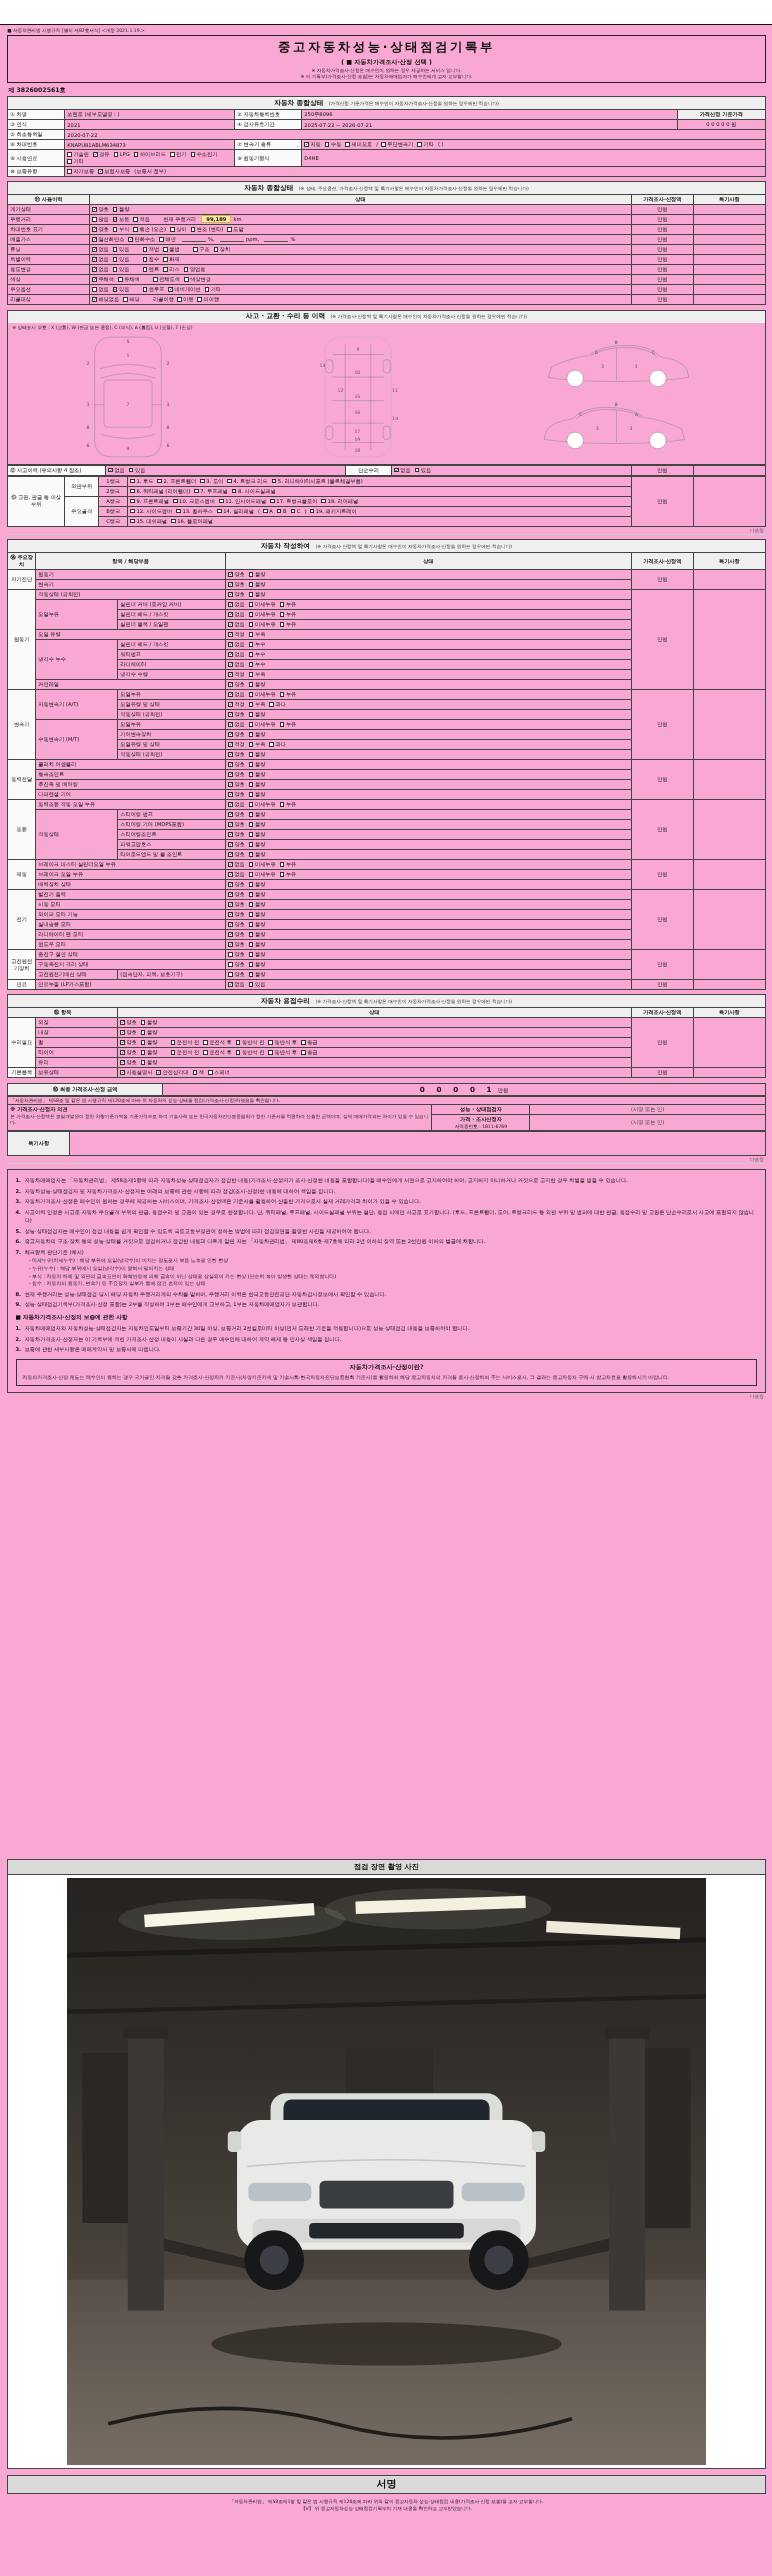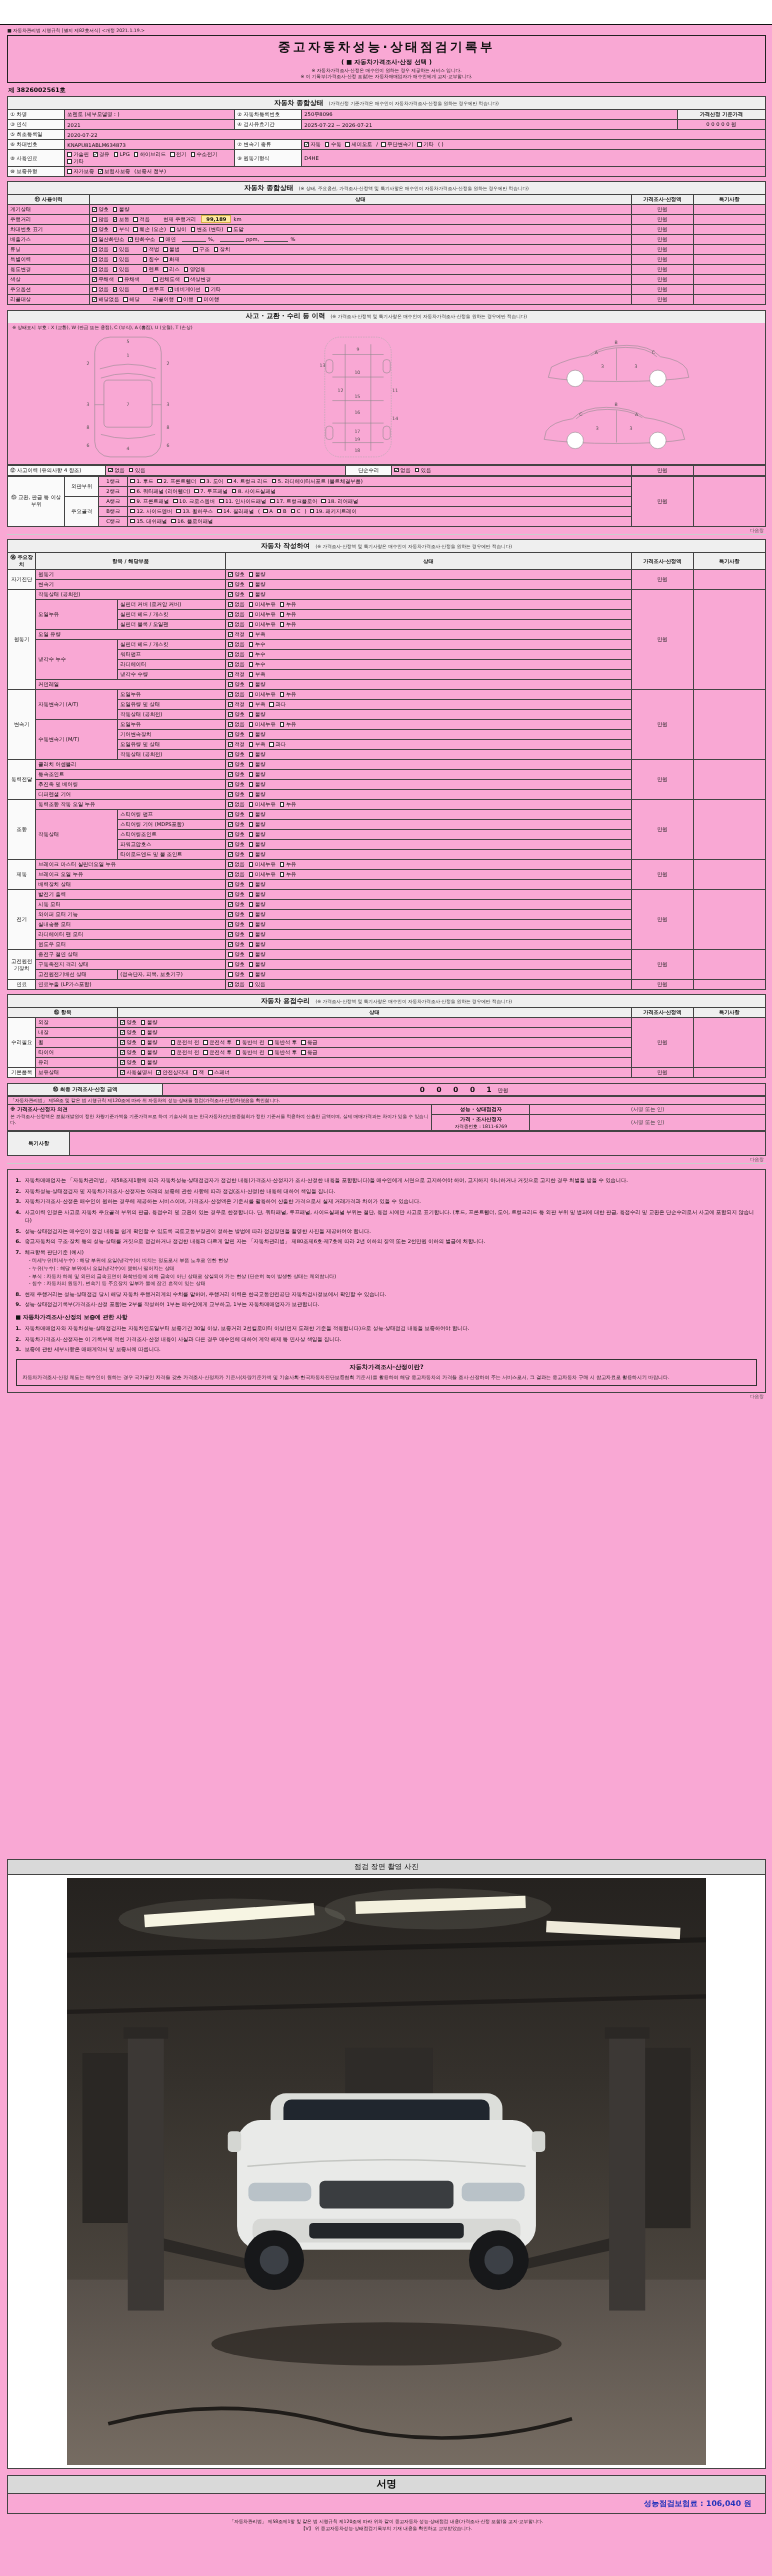--- a/index.html
+++ b/index.html
@@ -59,21 +59,21 @@
   .notice-inner{padding:4.1px 7.2px 5.2px;}
   .nitem{font-size:5.2px;line-height:1.62;margin-top:2.1px;display:flex;}
   .nnum{width:9.3px;flex:0 0 9.3px;font-weight:bold;}
   .ntext{flex:1;}
   .nsub{font-size:4.9px;line-height:1.5;margin:0.5px 0 0.5px 13.4px;color:#222;}
   .warr-title{font-size:5.7px;font-weight:bold;margin:5.2px 0 1px;}
   .define-box{border:0.8px solid #333;margin:5.2px 1px 1px;padding:3.1px 5.2px;}
   .define-title{text-align:center;font-weight:bold;font-size:6.2px;margin-bottom:2.1px;}
   .define-text{font-size:4.9px;line-height:1.55;color:#222;}
   .page3{position:absolute;left:7.2px;right:7.2px;top:1834px;}
-  .photobar{background:var(--darkbar);border:0.5px solid #444;text-align:center;font-size:7.2px;font-weight:normal;padding:2.1px 0;}
+  .photobar{background:var(--darkbar);border:0.5px solid #444;text-align:center;font-size:7.2px;font-weight:bold;padding:2.1px 0;}
   .photo-frame{border:0.5px solid #444;border-top:none;display:flex;justify-content:center;padding:3.1px;background:#fff;}
   .signbar{background:var(--darkbar);border:0.5px solid #444;text-align:center;font-size:10px;font-weight:bold;padding:1.5px 0;margin-top:5.2px;}
   .sign-body{border:0.5px solid #444;border-top:none;padding:4.1px 13.4px;text-align:right;}
   .ins{font-size:7.7px;font-weight:bold;color:var(--accent);}
   .footer{margin-top:4.1px;text-align:center;font-size:4.6px;color:#222;line-height:1.6;}
   svg{display:block;}
   .svg-num{font-size:9px;fill:#555;}
 </style>
 </head>
 <body>
@@ -774,24 +774,20 @@
         <rect x="902" y="492" width="26" height="40" rx="8" fill="#d4d6d2"></rect>
         <circle cx="402" cy="742" r="58" fill="#17181a"></circle>
         <circle cx="402" cy="742" r="28" fill="#3c4046"></circle>
         <circle cx="838" cy="742" r="58" fill="#17181a"></circle>
         <circle cx="838" cy="742" r="28" fill="#3c4046"></circle>
 
         <path d="M80 1060 Q300 1000 520 1060 T 980 1050" stroke="#1f1c19" stroke-width="7" fill="none"></path>
       </svg>
     </div>
     <div class="signbar">서명</div>
-    <div class="sign-body">
-      <span class="ins">성능점검보험료 :</span>
-      <span class="ins">106,040 원</span>
-    </div>
     <div class="footer">
       <div>「자동차관리법」 제58조제1항 및 같은 법 시행규칙 제120조에 따라 위와 같이 중고자동차 성능·상태점검 내용(가격조사·산정 포함)을 고지·교부합니다.</div>
       <div>【Ⅴ】 위 중고자동차성능·상태점검기록부의 기재 내용을 확인하고 교부받았습니다.</div>
     </div>
   </div>
 
 </div>
 
 
 </body></html>

